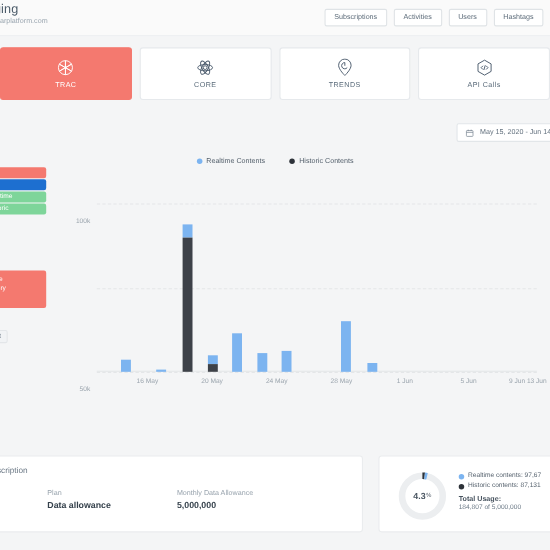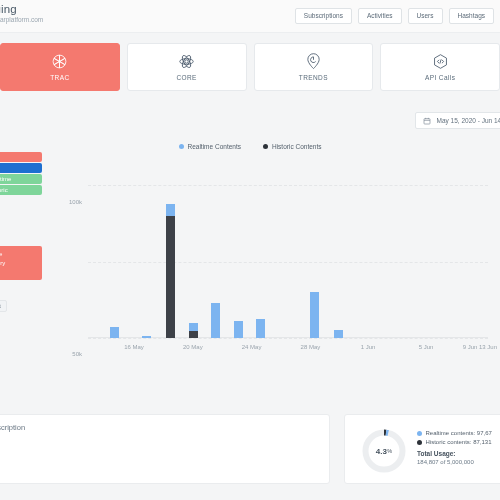--- a/index.html
+++ b/index.html
@@ -318,20 +318,28 @@
   <div class="ov-tip" id="ovtip">
       <div>llowance</div>
       <div>h of every</div>
     </div>
 
   <div class="ov-chip">ad_it</div>
 
   <div class="card-desc">
     <div class="hdr">escription</div>
     <div class="fields">
+      <div>
+        <div class="field-label">Plan</div>
+        <div class="field-value">Data allowance</div>
+      </div>
+      <div>
+        <div class="field-label">Monthly Data Allowance</div>
+        <div class="field-value">5,000,000</div>
+      </div>
     </div>
   </div>
 
   <div class="card-usage">
     <div class="donut">
       <svg width="46" height="46" viewBox="0 0 46 46">
         <circle cx="23" cy="23" r="18.5" fill="none" stroke="#eceef0" stroke-width="6"></circle>
         <circle cx="23" cy="23" r="18.5" fill="none" stroke="#2d3239" stroke-width="6" stroke-dasharray="2.1 114.2" transform="rotate(-90 23 23)"></circle>
         <circle cx="23" cy="23" r="18.5" fill="none" stroke="#7cb4f0" stroke-width="6" stroke-dasharray="2.2 114.1" stroke-dashoffset="-2.1" transform="rotate(-90 23 23)"></circle>
       </svg>

